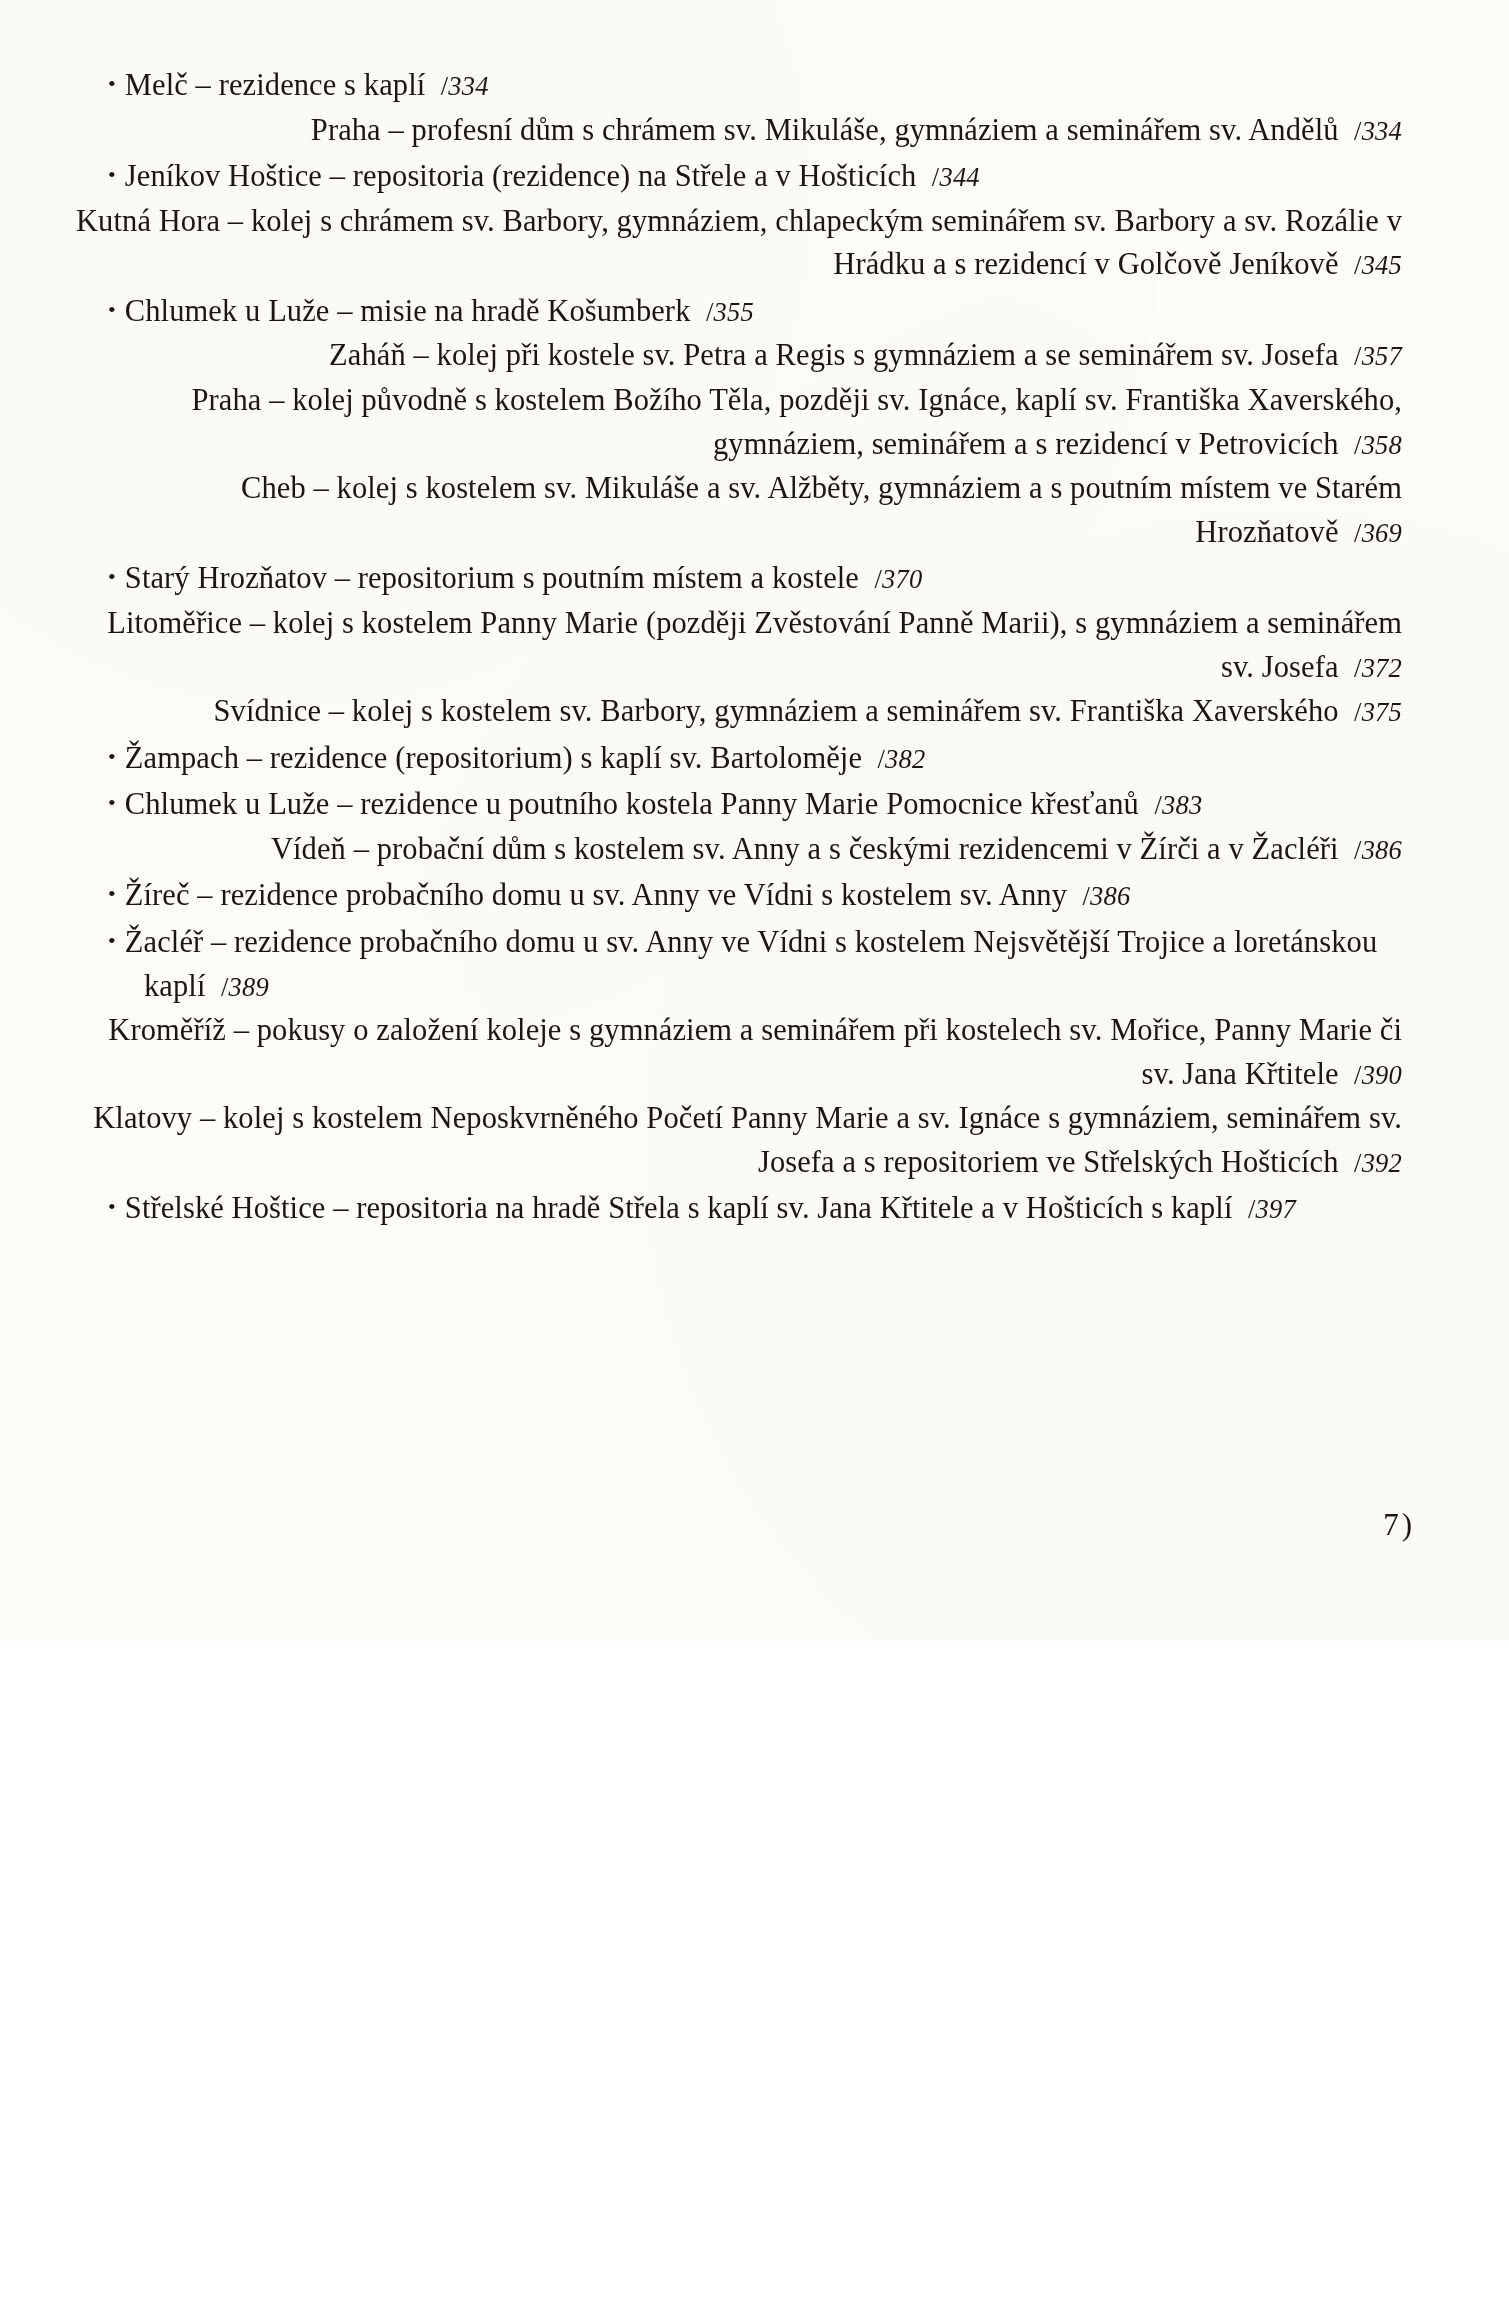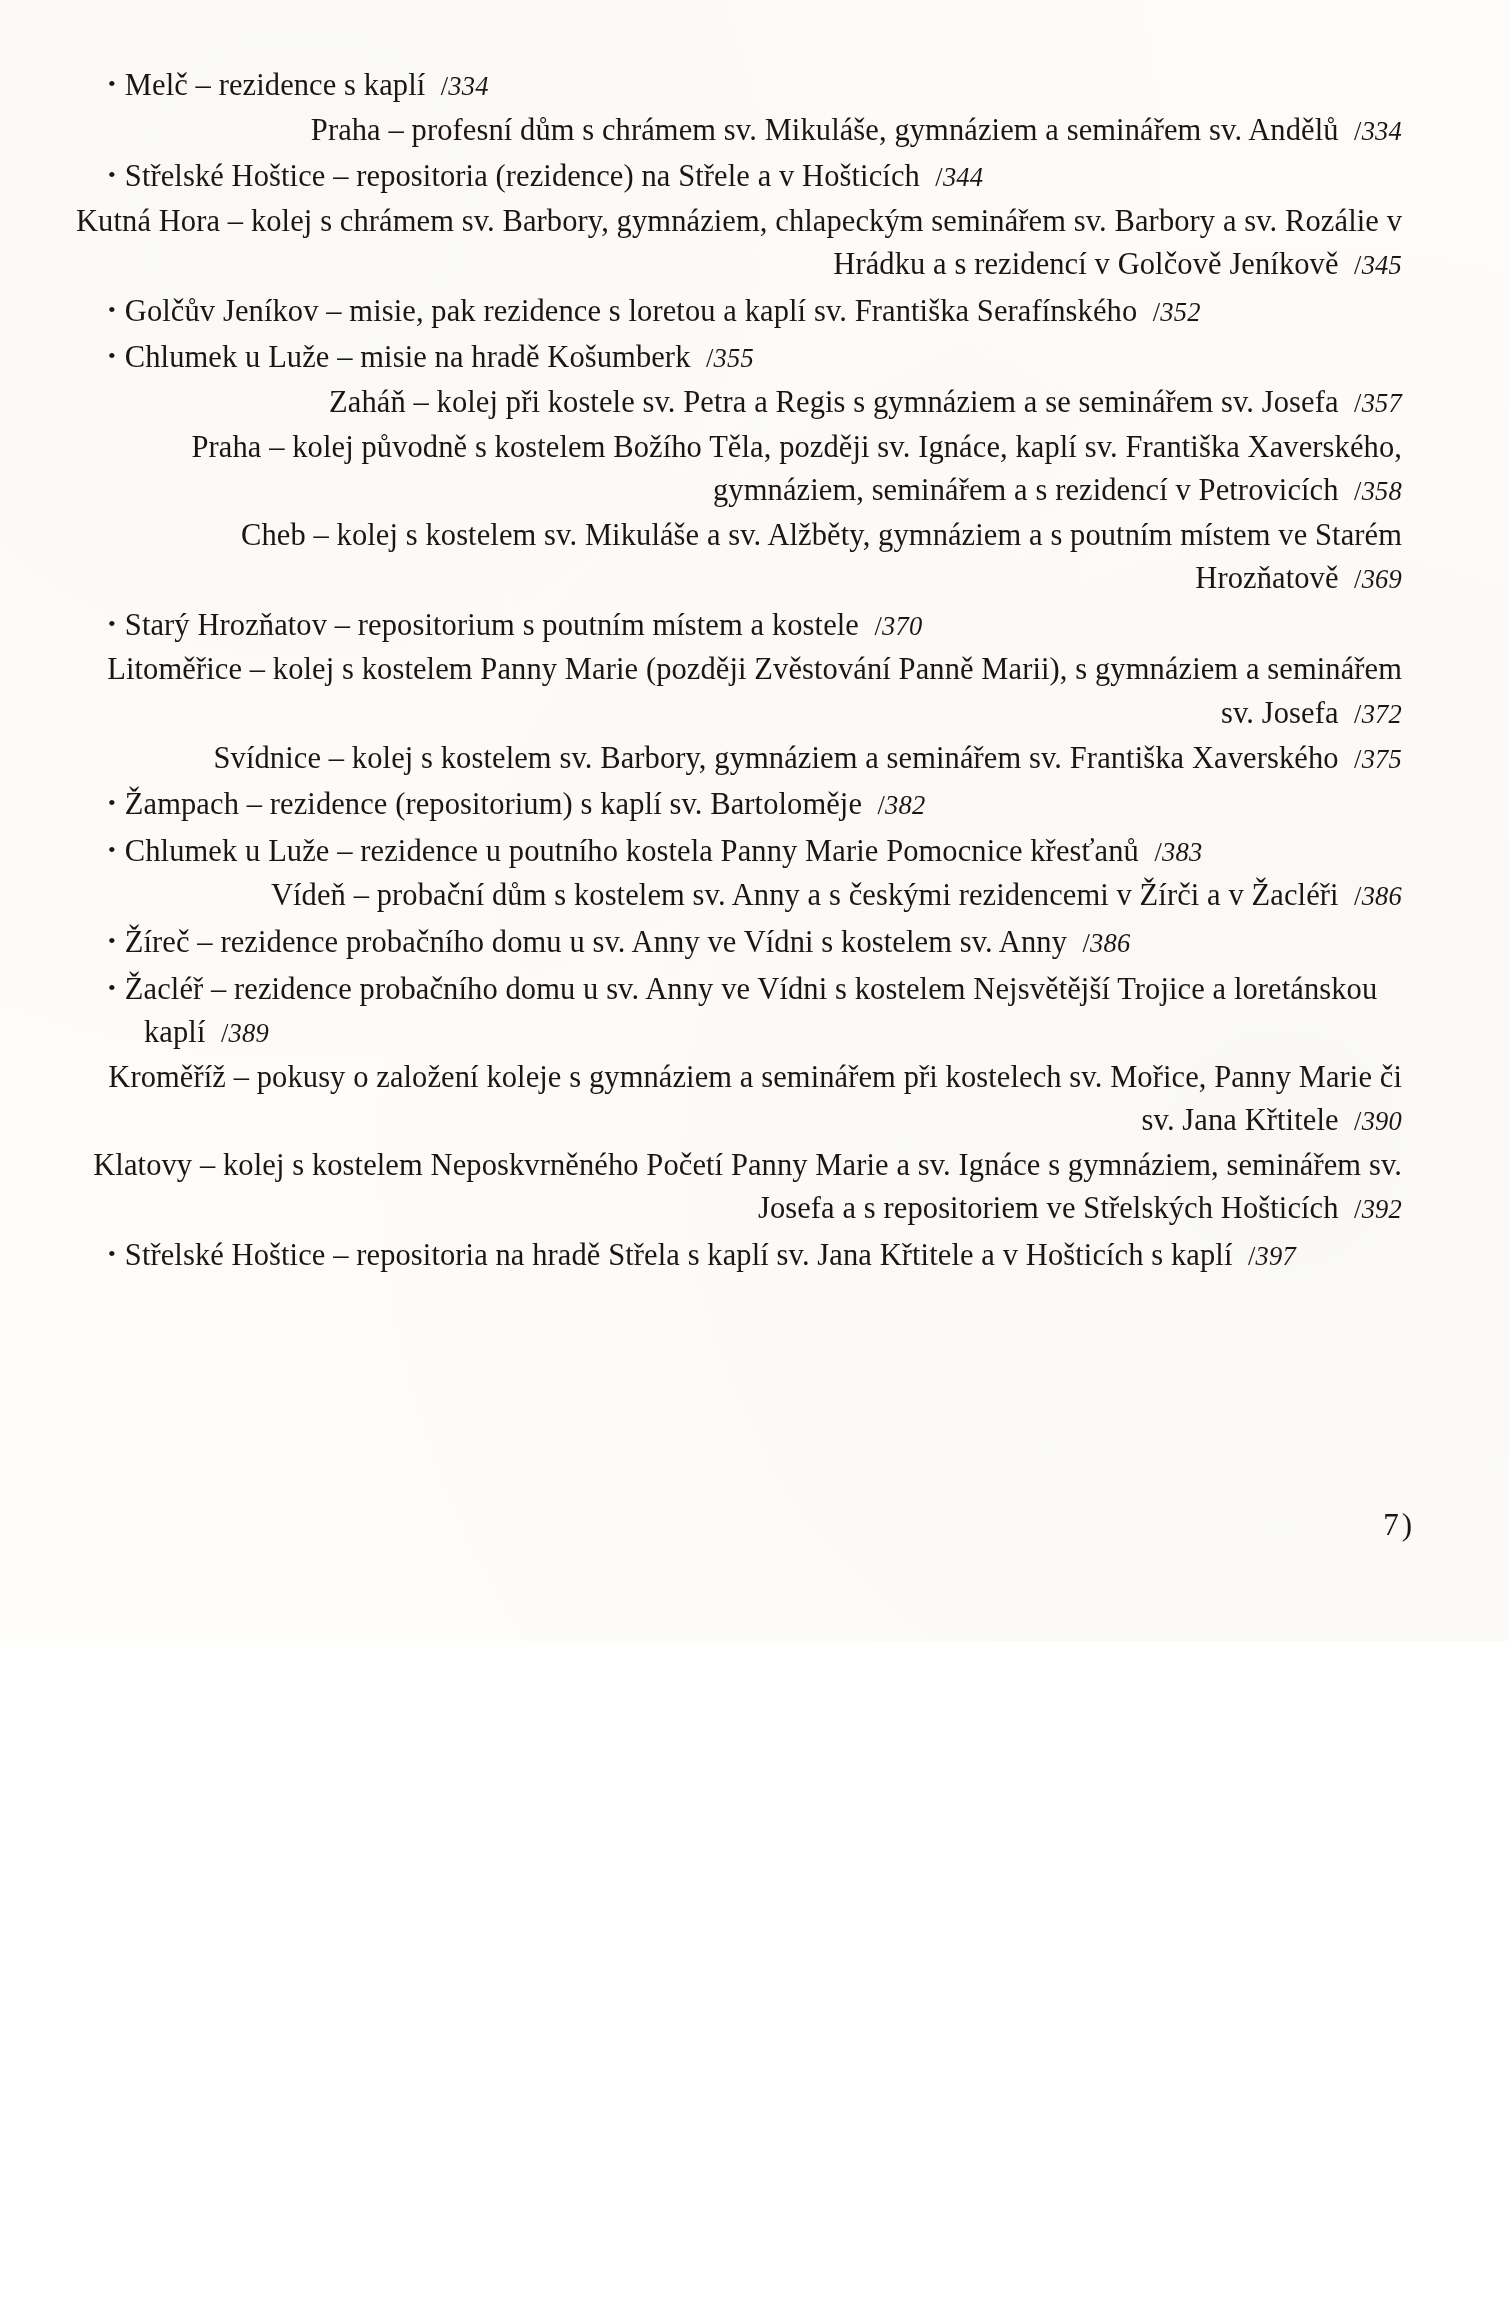--- a/index.html
+++ b/index.html
@@ -82,23 +82,22 @@
   }
 </style>
 </head>
 <body>
 
 <div class="page">
   <div class="content">
     <ul class="toc-list" id="toc-list">
         <li class="entry level-sub"><span class="bullet">•</span><span>Melč – rezidence s kaplí</span>&nbsp;&nbsp;<span class="pageno"><span class="slash">/</span>334</span></li>
         <li class="entry level-main"><span>Praha – profesní dům s chrámem sv. Mikuláše, gymnáziem a seminářem sv. Andělů</span>&nbsp;&nbsp;<span class="pageno"><span class="slash">/</span>334</span></li>
-        <li class="entry level-sub"><span class="bullet">•</span><span>Střelské Hoštice – repositoria (rezidence) na Střele a v Hošticích</span>&nbsp;&nbsp;<span class="pageno"><span class="slash">/</span>344</span></li>
+        <li class="entry level-sub"><span class="bullet">•</span><span>Jeníkov Hoštice – repositoria (rezidence) na Střele a v Hošticích</span>&nbsp;&nbsp;<span class="pageno"><span class="slash">/</span>344</span></li>
         <li class="entry level-main"><span>Kutná Hora – kolej s chrámem sv. Barbory, gymnáziem, chlapeckým seminářem sv. Barbory a sv. Rozálie v Hrádku a s rezidencí v Golčově Jeníkově</span>&nbsp;&nbsp;<span class="pageno"><span class="slash">/</span>345</span></li>
-        <li class="entry level-sub"><span class="bullet">•</span><span>Golčův Jeníkov – misie, pak rezidence s loretou a kaplí sv. Františka Serafínského</span>&nbsp;&nbsp;<span class="pageno"><span class="slash">/</span>352</span></li>
         <li class="entry level-sub"><span class="bullet">•</span><span>Chlumek u Luže – misie na hradě Košumberk</span>&nbsp;&nbsp;<span class="pageno"><span class="slash">/</span>355</span></li>
         <li class="entry level-main"><span>Zaháň – kolej při kostele sv. Petra a Regis s gymnáziem a se seminářem sv. Josefa</span>&nbsp;&nbsp;<span class="pageno"><span class="slash">/</span>357</span></li>
         <li class="entry level-main"><span>Praha – kolej původně s kostelem Božího Těla, později sv. Ignáce, kaplí sv. Františka Xaverského, gymnáziem, seminářem a s rezidencí v Petrovicích</span>&nbsp;&nbsp;<span class="pageno"><span class="slash">/</span>358</span></li>
         <li class="entry level-main"><span>Cheb – kolej s kostelem sv. Mikuláše a sv. Alžběty, gymnáziem a s poutním místem ve Starém Hrozňatově</span>&nbsp;&nbsp;<span class="pageno"><span class="slash">/</span>369</span></li>
         <li class="entry level-sub"><span class="bullet">•</span><span>Starý Hrozňatov – repositorium s poutním místem a kostele</span>&nbsp;&nbsp;<span class="pageno"><span class="slash">/</span>370</span></li>
         <li class="entry level-main"><span>Litoměřice – kolej s kostelem Panny Marie (později Zvěstování Panně Marii), s gymnáziem a seminářem sv. Josefa</span>&nbsp;&nbsp;<span class="pageno"><span class="slash">/</span>372</span></li>
         <li class="entry level-main"><span>Svídnice – kolej s kostelem sv. Barbory, gymnáziem a seminářem sv. Františka Xaverského</span>&nbsp;&nbsp;<span class="pageno"><span class="slash">/</span>375</span></li>
         <li class="entry level-sub"><span class="bullet">•</span><span>Žampach – rezidence (repositorium) s kaplí sv. Bartoloměje</span>&nbsp;&nbsp;<span class="pageno"><span class="slash">/</span>382</span></li>
         <li class="entry level-sub"><span class="bullet">•</span><span>Chlumek u Luže – rezidence u poutního kostela Panny Marie Pomocnice křesťanů</span>&nbsp;&nbsp;<span class="pageno"><span class="slash">/</span>383</span></li>
         <li class="entry level-main"><span>Vídeň – probační dům s kostelem sv. Anny a s českými rezidencemi v Žírči a v Žacléři</span>&nbsp;&nbsp;<span class="pageno"><span class="slash">/</span>386</span></li>

